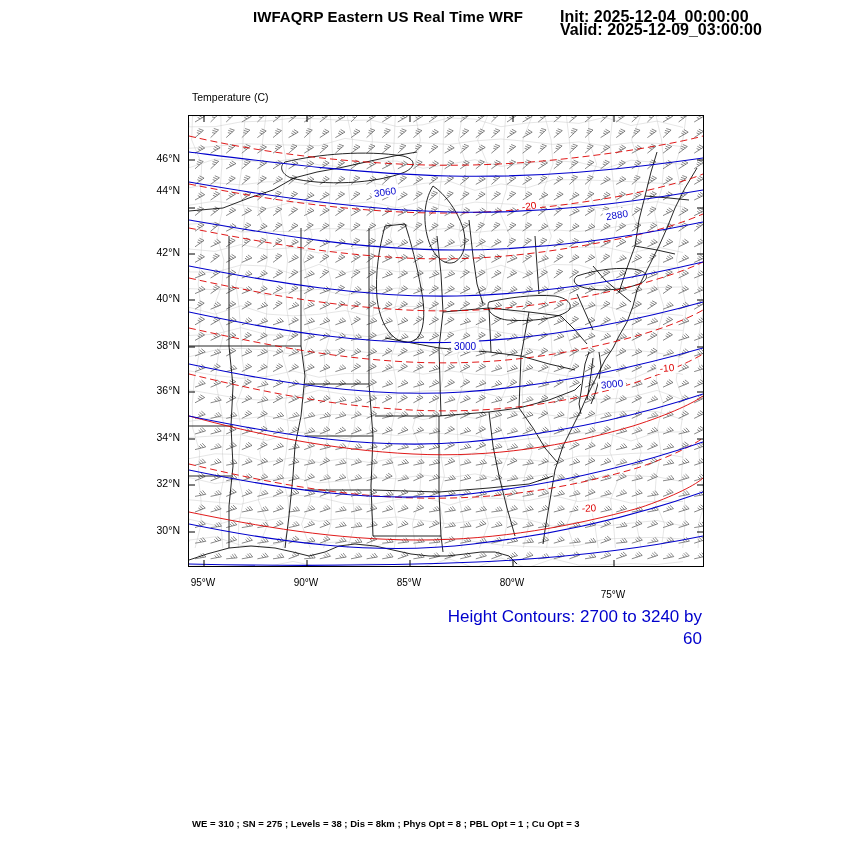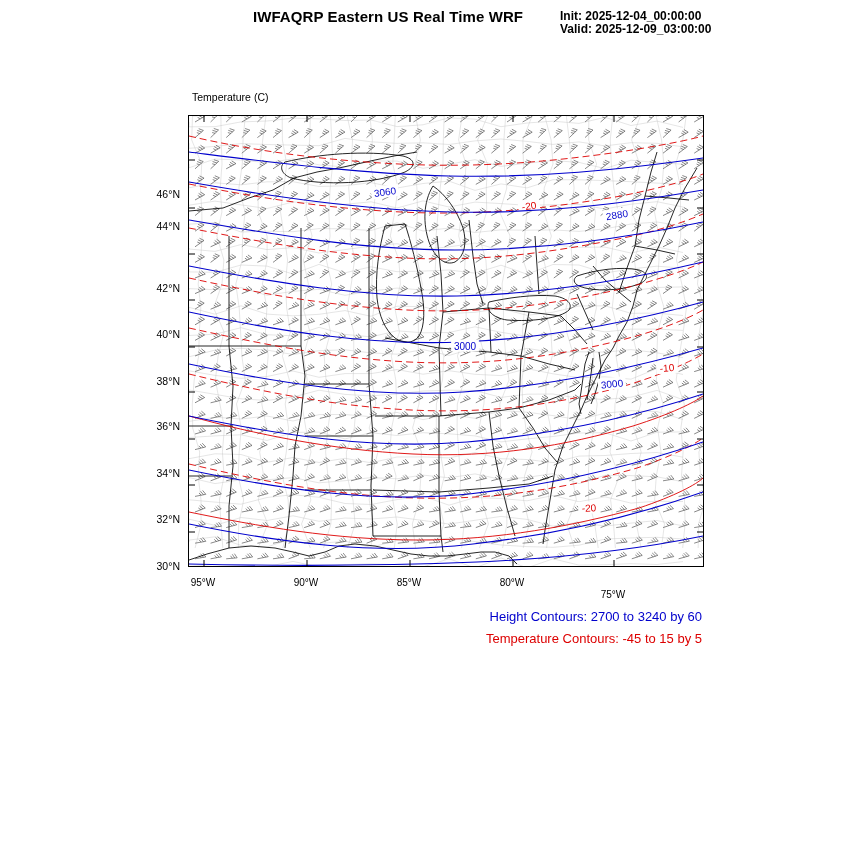--- a/index.html
+++ b/index.html
@@ -20,21 +20,21 @@
   
   #title {
     left: 0; top: 8px; width: 776px;
     text-align: center;
     font-size: 15px;
     font-weight: bold;
     letter-spacing: 0.1px;
   }
   #init-block {
     left: 560px; top: 10px;
-    font-size: 12px;
+    font-size: 16px;
     line-height: 13px;
     font-weight: bold;
   }
   #units-block {
     left: 192px; top: 64px;
     font-size: 10.5px;
     line-height: 13.5px;
     white-space: pre;
   }
   .units-row { display: block; }
@@ -48,34 +48,33 @@
     background: #ffffff;
     overflow: hidden;
   }
   #map-svg { display: block; }
 
   
   .lat-label {
     font-size: 10.5px;
     text-align: right;
     width: 60px;
-    margin-top: 36px;
   }
   .lon-label {
     font-size: 10px;
     text-align: center;
     width: 60px;
   }
 
   
   #legend {
     left: 440px; top: 606px;
     width: 262px;
     text-align: right;
-    font-size: 13px;
+    font-size: 17px;
     line-height: 22px;
   }
   #legend .height-legend { color: #0000cc; }
   #legend .temp-legend { color: #dd0000; }
 
   
   #footer {
     left: 192px; top: 818px;
     font-size: 9.5px;
     line-height: 12px;
@@ -1305,17 +1304,17 @@
 <div id="lon-labels">
     <div class="abs lon-label" style="left: 173px; top: 577px;">95°W</div>
     <div class="abs lon-label" style="left: 276px; top: 577px;">90°W</div>
     <div class="abs lon-label" style="left: 379px; top: 577px;">85°W</div>
     <div class="abs lon-label" style="left: 482px; top: 577px;">80°W</div>
     <div class="abs lon-label" style="left: 583px; top: 577px; margin-top: 12px;">75°W</div>
   </div>
 
 <div class="abs" id="legend">
   <div class="height-legend">Height Contours: 2700 to 3240 by 60</div>
-  <div class="temp-legend">Temperature Contours: -45 to 15 by 5</div>
 </div>
 
 <div class="abs" id="footer">
+  <div>WE = 310 ; SN = 275 ; Levels = 38 ; Dis = 8km ; Phys Opt = 8 ; PBL Opt = 1 ; Cu Opt = 3</div>
 </div>
 
 </body></html>

